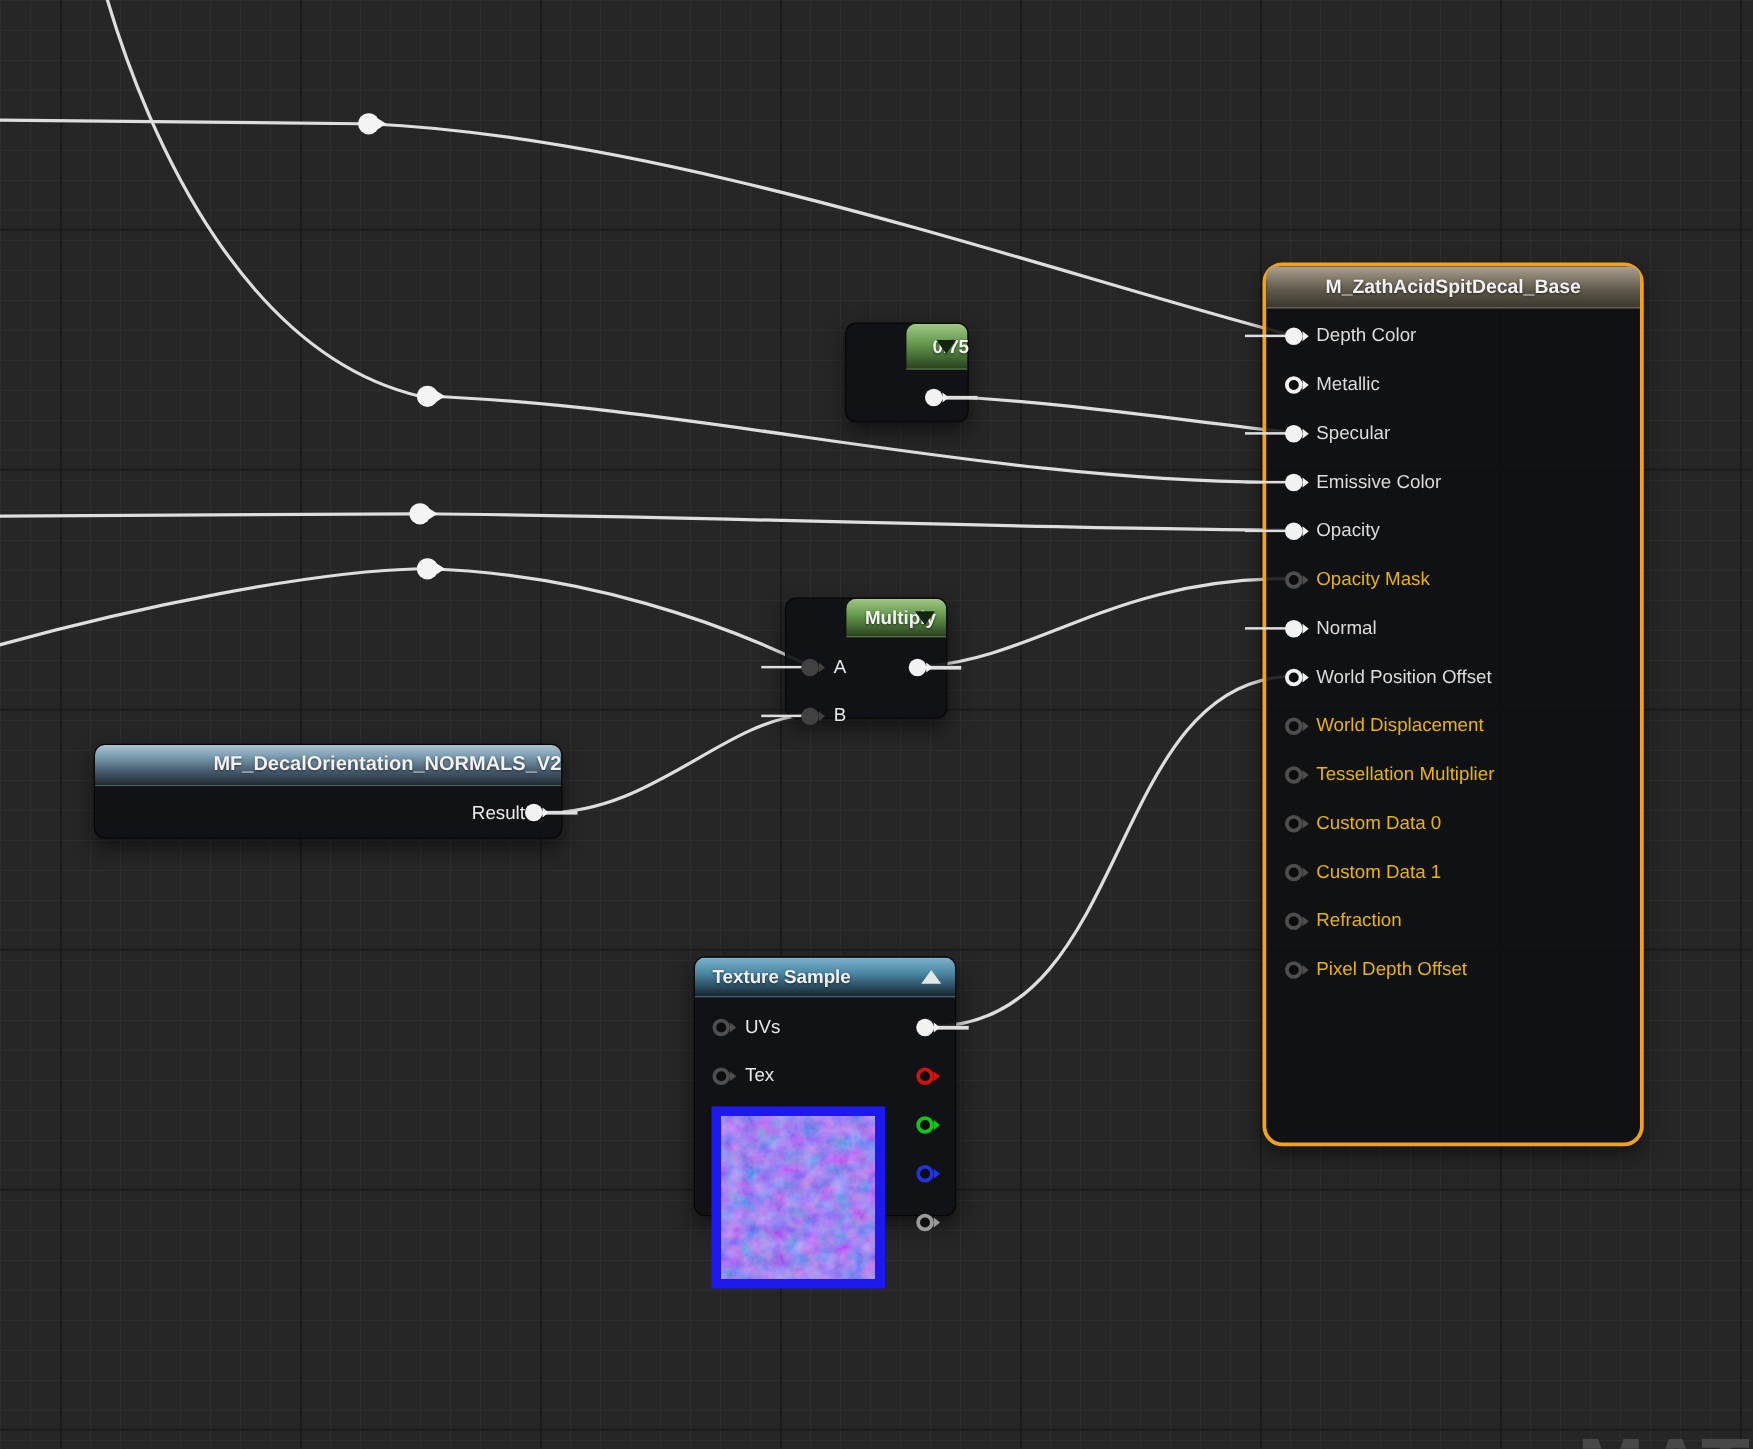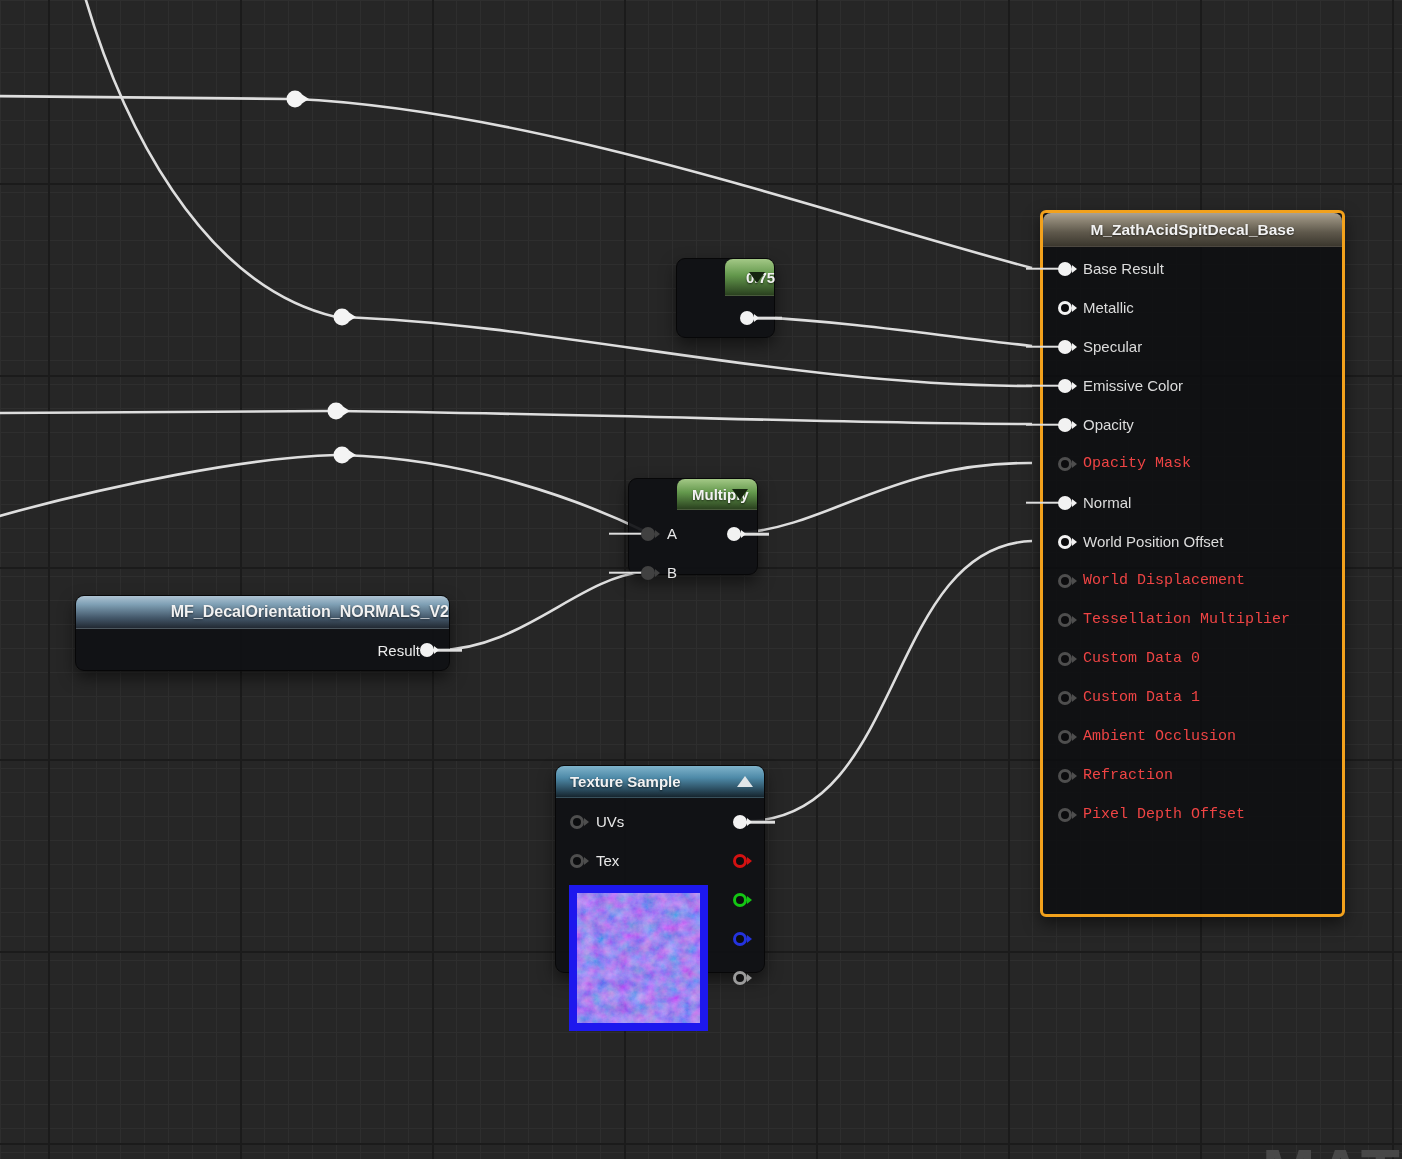--- a/index.html
+++ b/index.html
@@ -45,27 +45,27 @@
   .pin.pr{--pc:#d31111;} .pin.pg{--pc:#14c614;} .pin.pb{--pc:#2433de;} .pin.pa{--pc:#9b9b9b;}
   .pin::after{content:"";position:absolute;left:14px;top:50%;transform:translateY(-50%);
        width:0;height:0;border-left:5px solid var(--pc);
        border-top:4px solid transparent;border-bottom:4px solid transparent;}
   .pin.stub-l::before{content:"";position:absolute;right:12px;top:50%;transform:translateY(-50%);
        width:34px;height:2.6px;background:#dedede;}
   .pin.stub-r::before{content:"";position:absolute;left:12px;top:50%;transform:translateY(-50%);
        width:30px;height:2.6px;background:#dedede;}
 
   
-  #node-material{left:1040px;top:210px;width:305px;height:707px;border:3px solid #f2a11c;
-       border-radius:6px;background:rgba(13,14,16,0.87);}
+  #node-material{left:1010px;top:210px;width:305px;height:707px;border:3px solid #f2a11c;
+       border-radius:16px;background:rgba(13,14,16,0.87);}
   #node-material .node-header{height:34px;justify-content:center;font-size:15.5px;}
   #node-material .pins{padding-top:2px;}
   .mrow{height:39px;display:flex;align-items:center;gap:11px;padding-left:15px;
         font-size:15px;color:#dcdcdc;}
-  .mrow.disabled{color:#ef4444;font-family:Liberation Mono, monospace;}
+  .mrow.disabled{color:#eab308;}
 
   
   #node-constant{left:676px;top:258px;width:99px;height:80px;}
   #node-constant .node-header{height:37px;padding-left:21px;}
   #node-constant .tri-down{position:absolute;right:9px;top:13px;}
   #node-constant .out-pin{position:absolute;right:20px;top:52px;}
 
   
   #node-multiply{left:628px;top:478px;width:130px;height:97px;}
   #node-multiply .node-header{height:31px;padding-left:15px;}
@@ -130,21 +130,21 @@
 
 <div class="node" id="node-material">
   <div class="node-header hdr-tan">
     <span>M_ZathAcidSpitDecal_Base</span>
   </div>
   <div class="pins">
     <div class="mrow">
       <span class="pin filled stub-l">
           <span class="c"></span>
         </span>
-      <span>Base Result</span>
+      <span>Depth Color</span>
       </div>
     <div class="mrow">
       <span class="pin ring">
           <span class="c"></span>
         </span>
       <span>Metallic</span>
       </div>
     <div class="mrow">
       <span class="pin filled stub-l">
           <span class="c"></span>
@@ -197,26 +197,20 @@
       <span class="pin ring dim">
           <span class="c"></span>
         </span>
       <span>Custom Data 0</span>
       </div>
     <div class="mrow disabled">
       <span class="pin ring dim">
           <span class="c"></span>
         </span>
       <span>Custom Data 1</span>
-      </div>
-    <div class="mrow disabled">
-      <span class="pin ring dim">
-          <span class="c"></span>
-        </span>
-      <span>Ambient Occlusion</span>
       </div>
     <div class="mrow disabled">
       <span class="pin ring dim">
           <span class="c"></span>
         </span>
       <span>Refraction</span>
       </div>
     <div class="mrow disabled">
       <span class="pin ring dim">
           <span class="c"></span>

